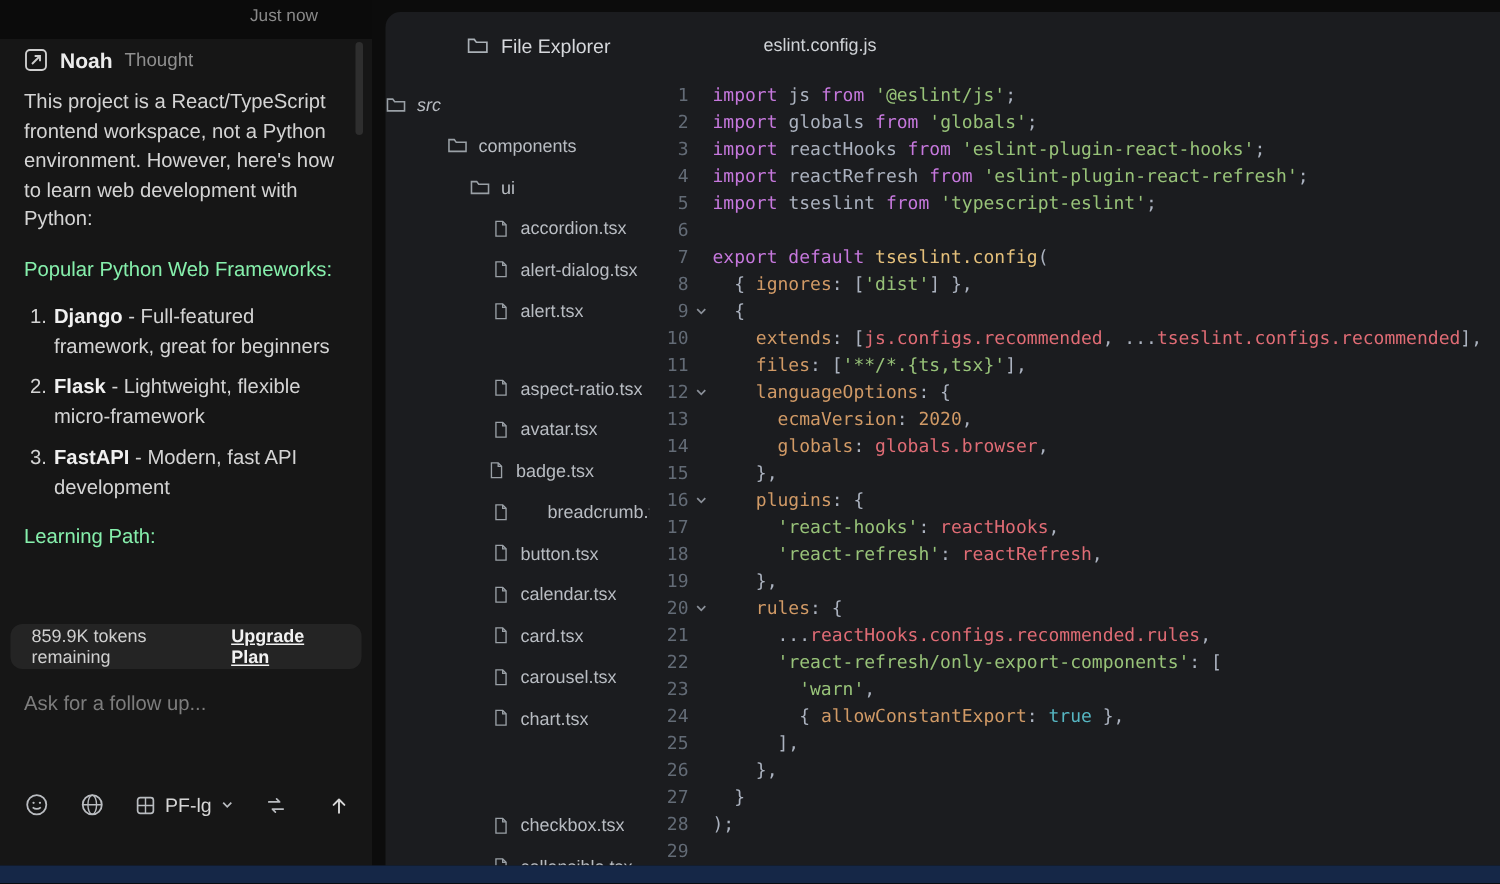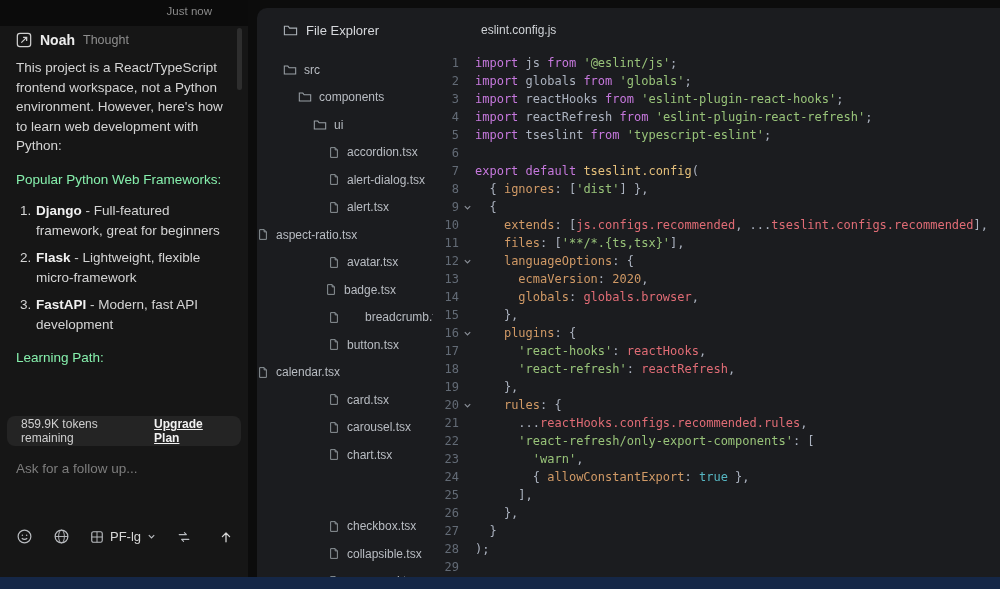--- a/index.html
+++ b/index.html
@@ -28,21 +28,21 @@
   .chat-toolbar{position:absolute;left:16px;right:14px;bottom:32px;display:flex;align-items:center;gap:20px;justify-content:space-between;}
   .icon-btn{display:inline-flex;align-items:center;cursor:pointer;}
   .model-sel{display:flex;align-items:center;gap:6px;color:#d6d6d6;font-size:13px;cursor:pointer;}
   .send-btn{margin-left:auto;}
 
   
   .panel{position:absolute;left:257px;top:8px;right:0;bottom:12px;background:#1b1c1f;
          border-top-left-radius:10px;overflow:hidden;display:flex;flex-direction:column;}
   .panel-head{height:44px;flex-shrink:0;display:flex;align-items:center;}
   .exp-head{width:176px;flex-shrink:0;display:flex;align-items:center;gap:8px;padding-left:26px;
-            font-size:13px;color:#d6d8dc;}
+            font-size:13px;color:#d6d8dc;margin-left:28px;}
   .editor-tab{padding-left:22px;font-size:12px;color:#cfd2d6;cursor:pointer;}
   .panel-content{flex:1;display:flex;overflow:hidden;}
   .tree{width:176px;flex-shrink:0;padding-top:4px;overflow:hidden;}
   .tree-row{height:27.5px;display:flex;align-items:center;gap:7px;cursor:pointer;}
   .tree-icon{display:inline-flex;flex-shrink:0;}
   .tree-label{font-size:12px;color:#b8bcc2;max-width:92px;overflow:hidden;white-space:nowrap;}
 
   .code-area{flex:1;padding-top:2px;overflow:hidden;font-family:"DejaVu Sans Mono",monospace;font-size:12px;}
   .code-line{display:flex;height:18px;line-height:18px;}
   .ln{width:26px;flex-shrink:0;text-align:right;color:#636b76;}
@@ -157,21 +157,21 @@
           <svg viewBox="0 0 16 16" width="15" height="15">
               <path d="M1.5 3.5h4l1.5 2h7.5v7h-13z" fill="none" stroke="#aab0b6" stroke-width="1.2"></path>
             </svg>
         </span>
         <span>File Explorer</span>
       </div>
       <div class="editor-tab">eslint.config.js</div>
     </div>
     <div class="panel-content">
       <div class="tree">
-          <div class="tree-row" style="padding-left: 26px;">
+          <div class="tree-row" style=" font-style: italic;">
             <span class="tree-icon">
               <svg viewBox="0 0 16 16" width="14" height="14">
                 <path d="M1.5 3.5h4l1.5 2h7.5v7h-13z" fill="none" stroke="#9aa0a6" stroke-width="1.2"></path>
               </svg>
             </span>
             <span class="tree-label">src</span>
           </div>
           <div class="tree-row" style="padding-left: 41px;">
             <span class="tree-icon">
               <svg viewBox="0 0 16 16" width="14" height="14">
@@ -208,21 +208,21 @@
           </div>
           <div class="tree-row" style="padding-left: 71px;">
             <span class="tree-icon">
               <svg viewBox="0 0 16 16" width="12" height="13">
                 <path d="M3.5 1.5h6L12.5 4.5v10h-9z" fill="none" stroke="#9aa0a6" stroke-width="1.2"></path>
                 <path d="M9.5 1.5v3h3" fill="none" stroke="#9aa0a6" stroke-width="1.2"></path>
               </svg>
             </span>
             <span class="tree-label">alert.tsx</span>
           </div>
-          <div class="tree-row" style="">
+          <div class="tree-row" style="padding-left: 71px; margin-top: 24px;">
             <span class="tree-icon">
               <svg viewBox="0 0 16 16" width="12" height="13">
                 <path d="M3.5 1.5h6L12.5 4.5v10h-9z" fill="none" stroke="#9aa0a6" stroke-width="1.2"></path>
                 <path d="M9.5 1.5v3h3" fill="none" stroke="#9aa0a6" stroke-width="1.2"></path>
               </svg>
             </span>
             <span class="tree-label">aspect-ratio.tsx</span>
           </div>
           <div class="tree-row" style="padding-left: 71px;">
             <span class="tree-icon">
@@ -253,21 +253,21 @@
           </div>
           <div class="tree-row" style="padding-left: 71px;">
             <span class="tree-icon">
               <svg viewBox="0 0 16 16" width="12" height="13">
                 <path d="M3.5 1.5h6L12.5 4.5v10h-9z" fill="none" stroke="#9aa0a6" stroke-width="1.2"></path>
                 <path d="M9.5 1.5v3h3" fill="none" stroke="#9aa0a6" stroke-width="1.2"></path>
               </svg>
             </span>
             <span class="tree-label">button.tsx</span>
           </div>
-          <div class="tree-row" style="">
+          <div class="tree-row" style="padding-left: 71px;">
             <span class="tree-icon">
               <svg viewBox="0 0 16 16" width="12" height="13">
                 <path d="M3.5 1.5h6L12.5 4.5v10h-9z" fill="none" stroke="#9aa0a6" stroke-width="1.2"></path>
                 <path d="M9.5 1.5v3h3" fill="none" stroke="#9aa0a6" stroke-width="1.2"></path>
               </svg>
             </span>
             <span class="tree-label">calendar.tsx</span>
           </div>
           <div class="tree-row" style="padding-left: 71px;">
             <span class="tree-icon">

